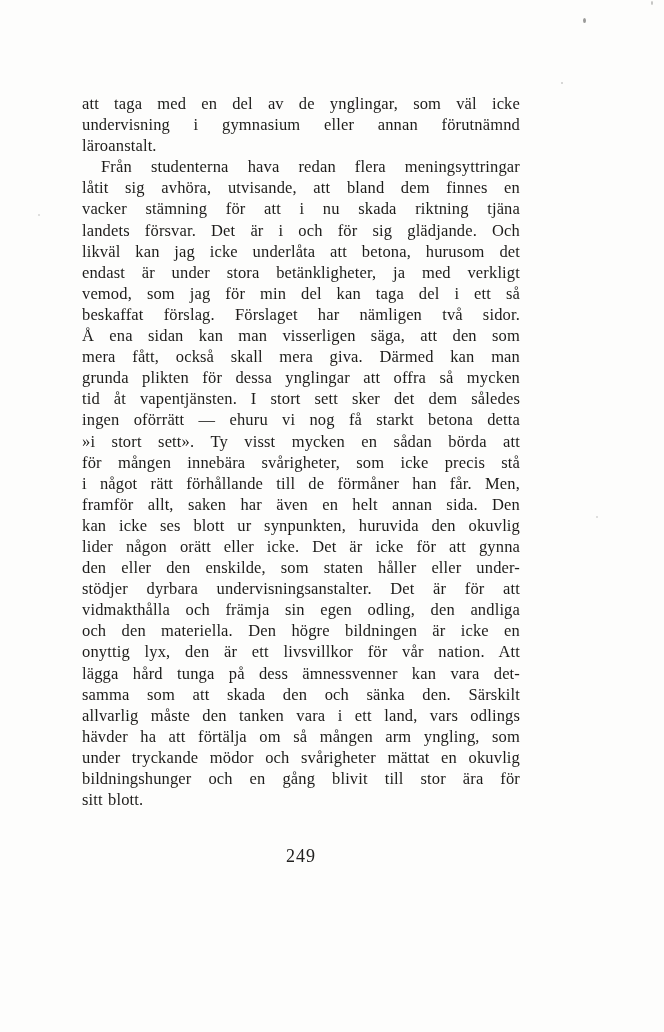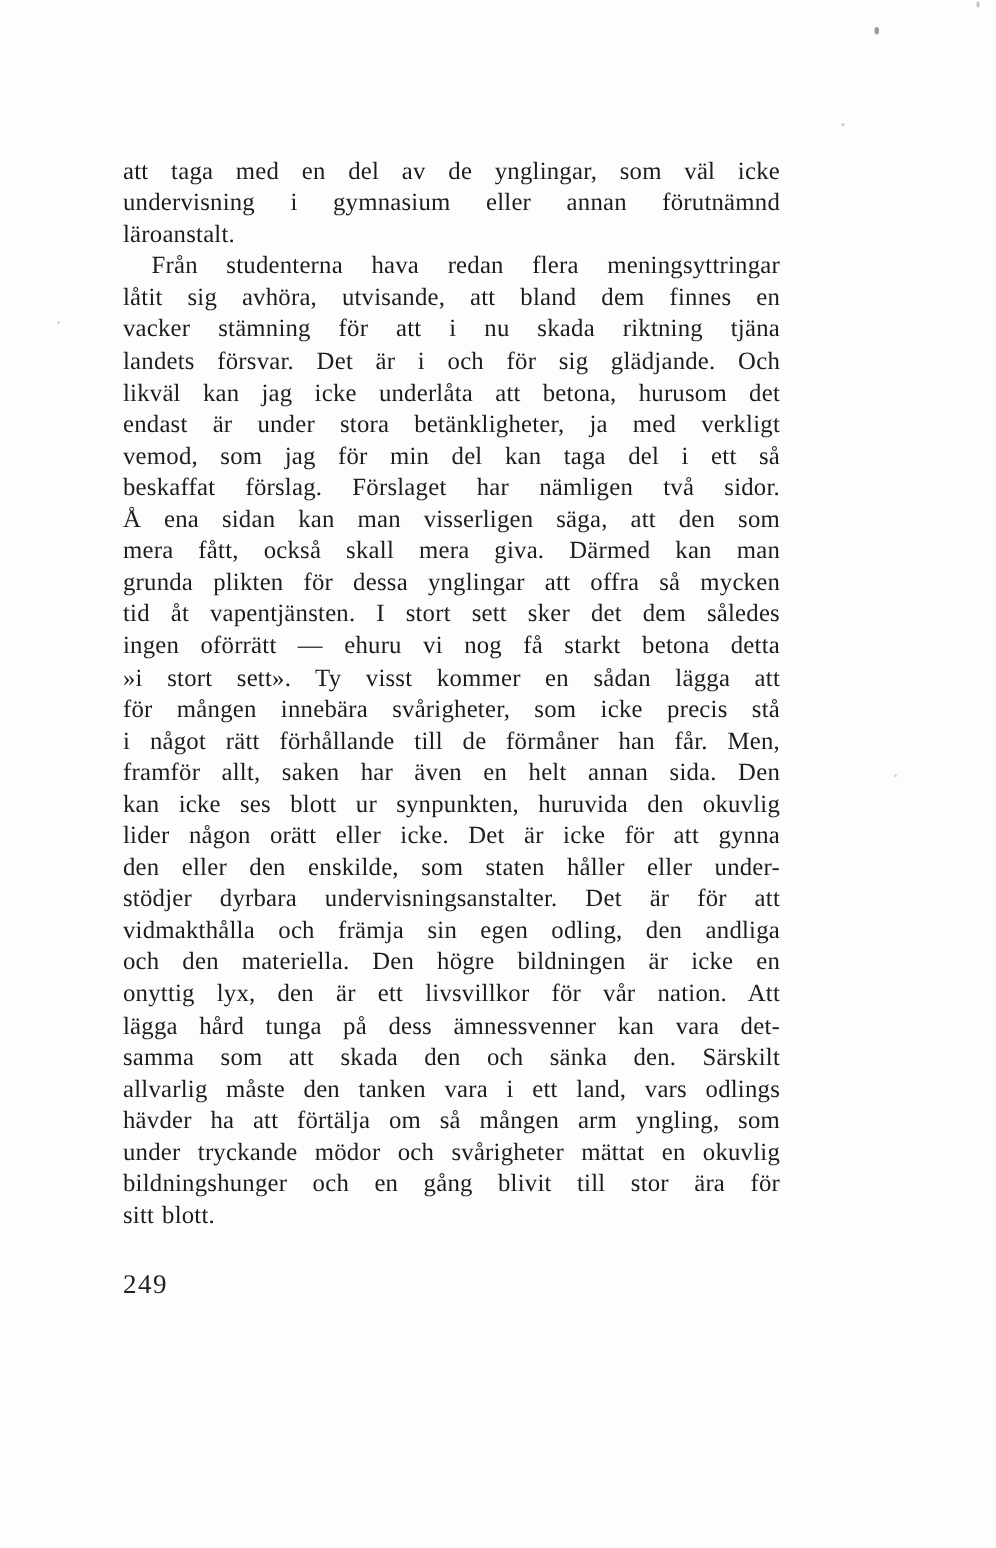--- a/index.html
+++ b/index.html
@@ -13,21 +13,21 @@
     height: 1032px;
     margin: 0 auto;
     background: #fdfdfc;
     overflow: hidden;
     font-family: "Liberation Serif", "DejaVu Serif", serif;
     color: #1d1c1a;
   }
   .text-block {
     position: absolute;
     left: 82px;
-    top: 103px;
+    top: 93px;
     width: 438px;
     font-family: Liberation Serif, serif;
   }
   .line {
     font-size: 16.5px;
     line-height: 21.1px;
     text-align: justify;
     text-align-last: justify;
     letter-spacing: 0.15px;
     word-spacing: 1px;
@@ -36,20 +36,21 @@
     text-align-last: left;
   }
   .line.indent {
     text-indent: 19px;
   }
   .page-number {
     position: absolute;
     left: 82px;
     top: 846px;
     width: 438px;
+    text-align: center;
     font-size: 18px;
     letter-spacing: 1px;
     color: #222120;
   }
   .scan-speck {
     position: absolute;
     background: #9a9a98;
     border-radius: 50%;
   }
   .speck-1 { left: 583px; top: 18px;  width: 3px; height: 5px; }
@@ -72,21 +73,21 @@
       <div class="line">landets försvar.  Det är i och för sig glädjande.  Och</div>
       <div class="line">likväl kan jag icke underlåta att betona, hurusom det</div>
       <div class="line">endast är under stora betänkligheter, ja med verkligt</div>
       <div class="line">vemod, som jag för min del kan taga del i ett så</div>
       <div class="line">beskaffat förslag.  Förslaget har nämligen två sidor.</div>
       <div class="line">Å ena sidan kan man visserligen säga, att den som</div>
       <div class="line">mera fått, också skall mera giva.  Därmed kan man</div>
       <div class="line">grunda plikten för dessa ynglingar att offra så mycken</div>
       <div class="line">tid åt vapentjänsten.  I stort sett sker det dem således</div>
       <div class="line">ingen oförrätt — ehuru vi nog få starkt betona detta</div>
-      <div class="line">»i stort sett».  Ty visst kommer en sådan lägga att</div>
+      <div class="line">»i stort sett».  Ty visst mycken en sådan börda att</div>
       <div class="line">för mången innebära svårigheter, som icke precis stå</div>
       <div class="line">i något rätt förhållande till de förmåner han får. Men,</div>
       <div class="line">framför allt, saken har även en helt annan sida.  Den</div>
       <div class="line">kan icke ses blott ur synpunkten, huruvida den okuvlig</div>
       <div class="line">lider någon orätt eller icke.  Det är icke för att gynna</div>
       <div class="line">den eller den enskilde, som staten håller eller under-</div>
       <div class="line">stödjer dyrbara undervisningsanstalter.  Det är för att</div>
       <div class="line">vidmakthålla och främja sin egen odling, den andliga</div>
       <div class="line">och den materiella.  Den högre bildningen är icke en</div>
       <div class="line">onyttig lyx, den är ett livsvillkor för vår nation.  Att</div>

